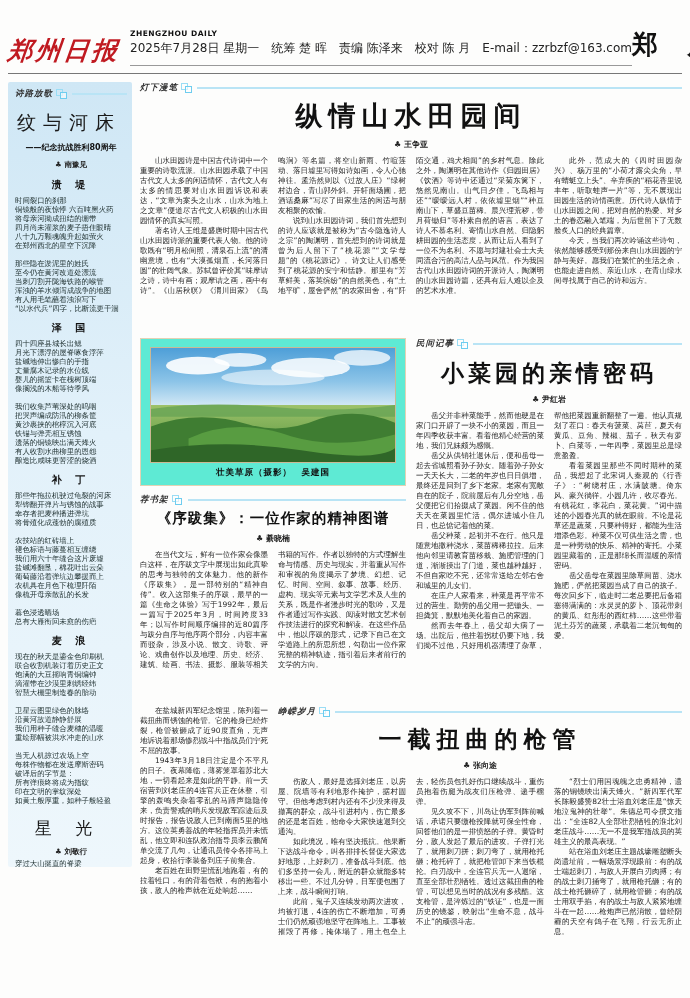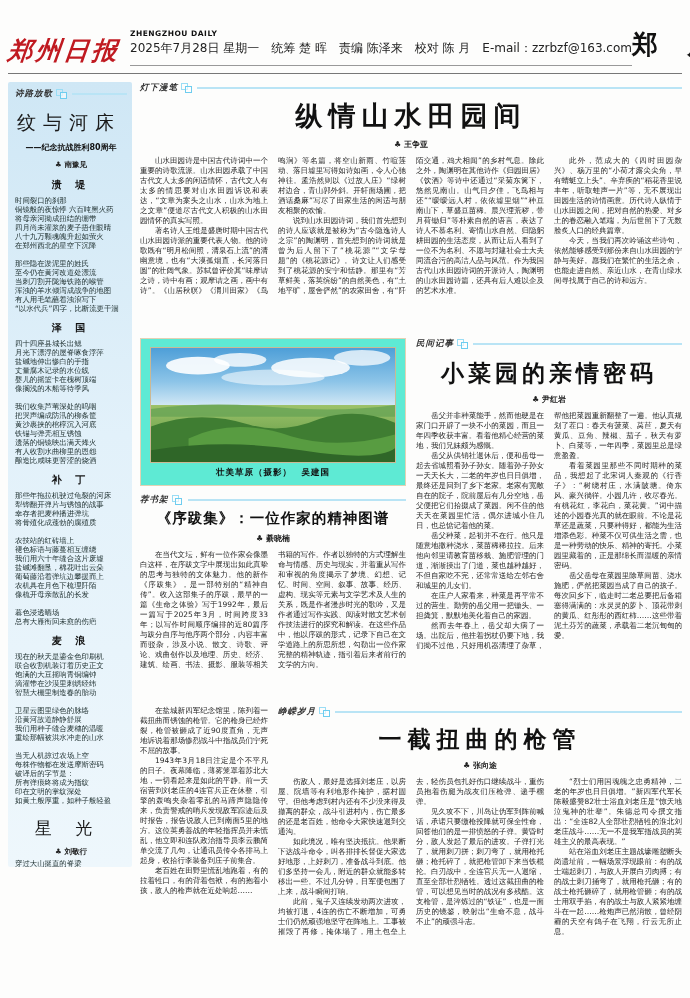--- a/index.html
+++ b/index.html
@@ -319,21 +319,21 @@
                 </span>
               <span class="label-rule"></span>
             </div>
             <h2 class="headline">一截扭曲的枪管</h2>
             <div class="byline">♣ 张向途</div>
             <div class="body-cols">
                 <p class="para">伤敌人，最好是选择刘老庄，以房屋、院墙等有利地形作掩护，据村固守。但他考虑到村内还有不少没来得及撤离的群众，战斗引进村内，伤亡最多的还是老百姓，他命令大家快速退到交通沟。</p>
                 <p class="para">如此境况，唯有坚决抵抗。他果断下达战斗命令，叫各排排长督促大家选好地形，上好刺刀，准备战斗到底。他们多坚持一会儿，附近的群众就能多转移出一些。不过几分钟，日军便包围了上来，战斗瞬间打响。</p>
                 <p class="para">此前，鬼子又连续发动两次进攻，均被打退，4连的伤亡不断增加，可勇士们仍然顽强地坚守在阵地上。工事被摧毁了再修，掩体塌了，用土包垒上去，轻伤员包扎好伤口继续战斗，重伤员抱着伤腿为战友们压枪弹、递手榴弹。</p>
                 <p class="para">见久攻不下，川岛让伪军到阵前喊话，承诺只要缴枪投降就可保全性命，回答他们的是一排愤怒的子弹。黄昏时分，敌人发起了最后的进攻。子弹打光了，就用刺刀拼；刺刀弯了，就用枪托砸；枪托碎了，就把枪管卸下来当铁棍抡。白刃战中，全连官兵无一人退缩，直至全部壮烈牺牲。透过这截扭曲的枪管，可以想见当时的战况有多残酷。这支枪管，是淬炼过的“铁证”，也是一面历史的镜鉴，映射出“生命不息，战斗不止”的顽强斗志。</p>
-                <p class="para">“烈士们用国魂魄之忠勇精神，二老的年岁也日日俱增。”新四军代军长陈毅盛赞82壮士浴血刘老庄是“惊天地泣鬼神的壮举”。朱德总司令撰文指出：“全连82人全部壮烈牺牲的淮北刘老庄战斗……无一不是我军指战员的英雄主义的最高表现。”</p>
+                <p class="para">“烈士们用国魂魄之忠勇精神，遗落的铜镜映出满天烽火。”新四军代军长陈毅盛赞82壮士浴血刘老庄是“惊天地泣鬼神的壮举”。朱德总司令撰文指出：“全连82人全部壮烈牺牲的淮北刘老庄战斗……无一不是我军指战员的英雄主义的最高表现。”</p>
                 <p class="para">站在浴血刘老庄主题战壕雕塑断头岗遗址前，一幅场景浮现眼前：有的战士端起刺刀，与敌人开展白刃肉搏；有的战士刺刀捅弯了，就用枪托砸；有的战士枪托砸碎了，就用枪管砸；有的战士用双手掐，有的战士与敌人紧紧地缠斗在一起……枪炮声已然消散，曾经阴霾的天空有鸽子在飞翔，行云无所止息。</p>
               </div>
           </div>
         </section>
 
       </main>
     </div>
   </div>
 </div>
 

